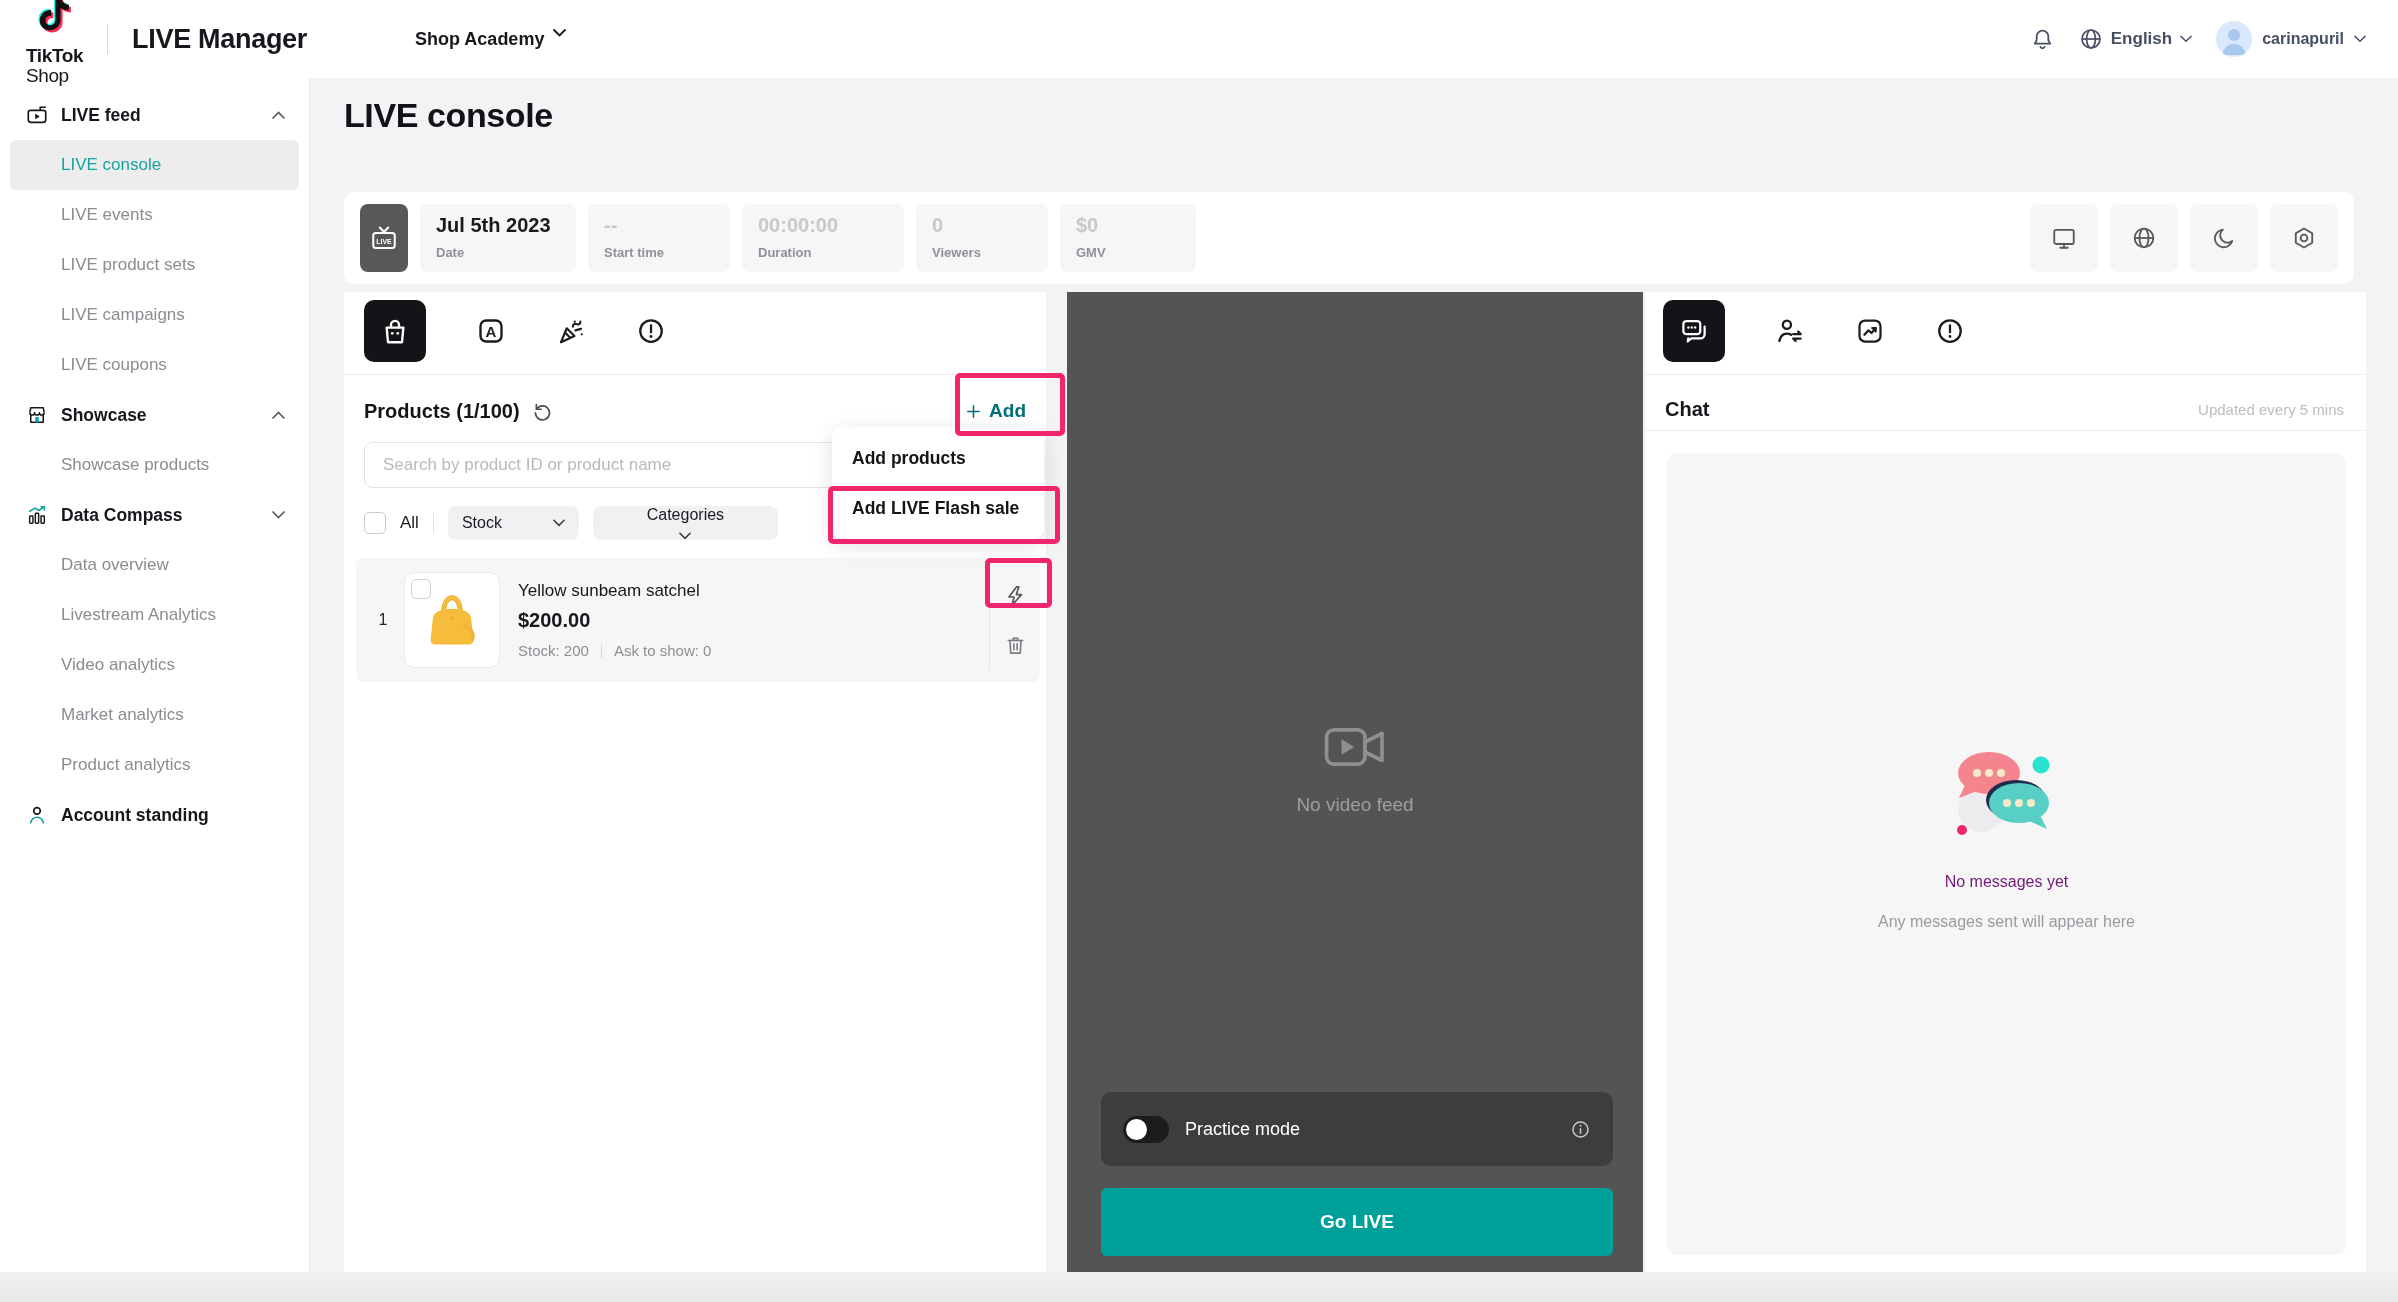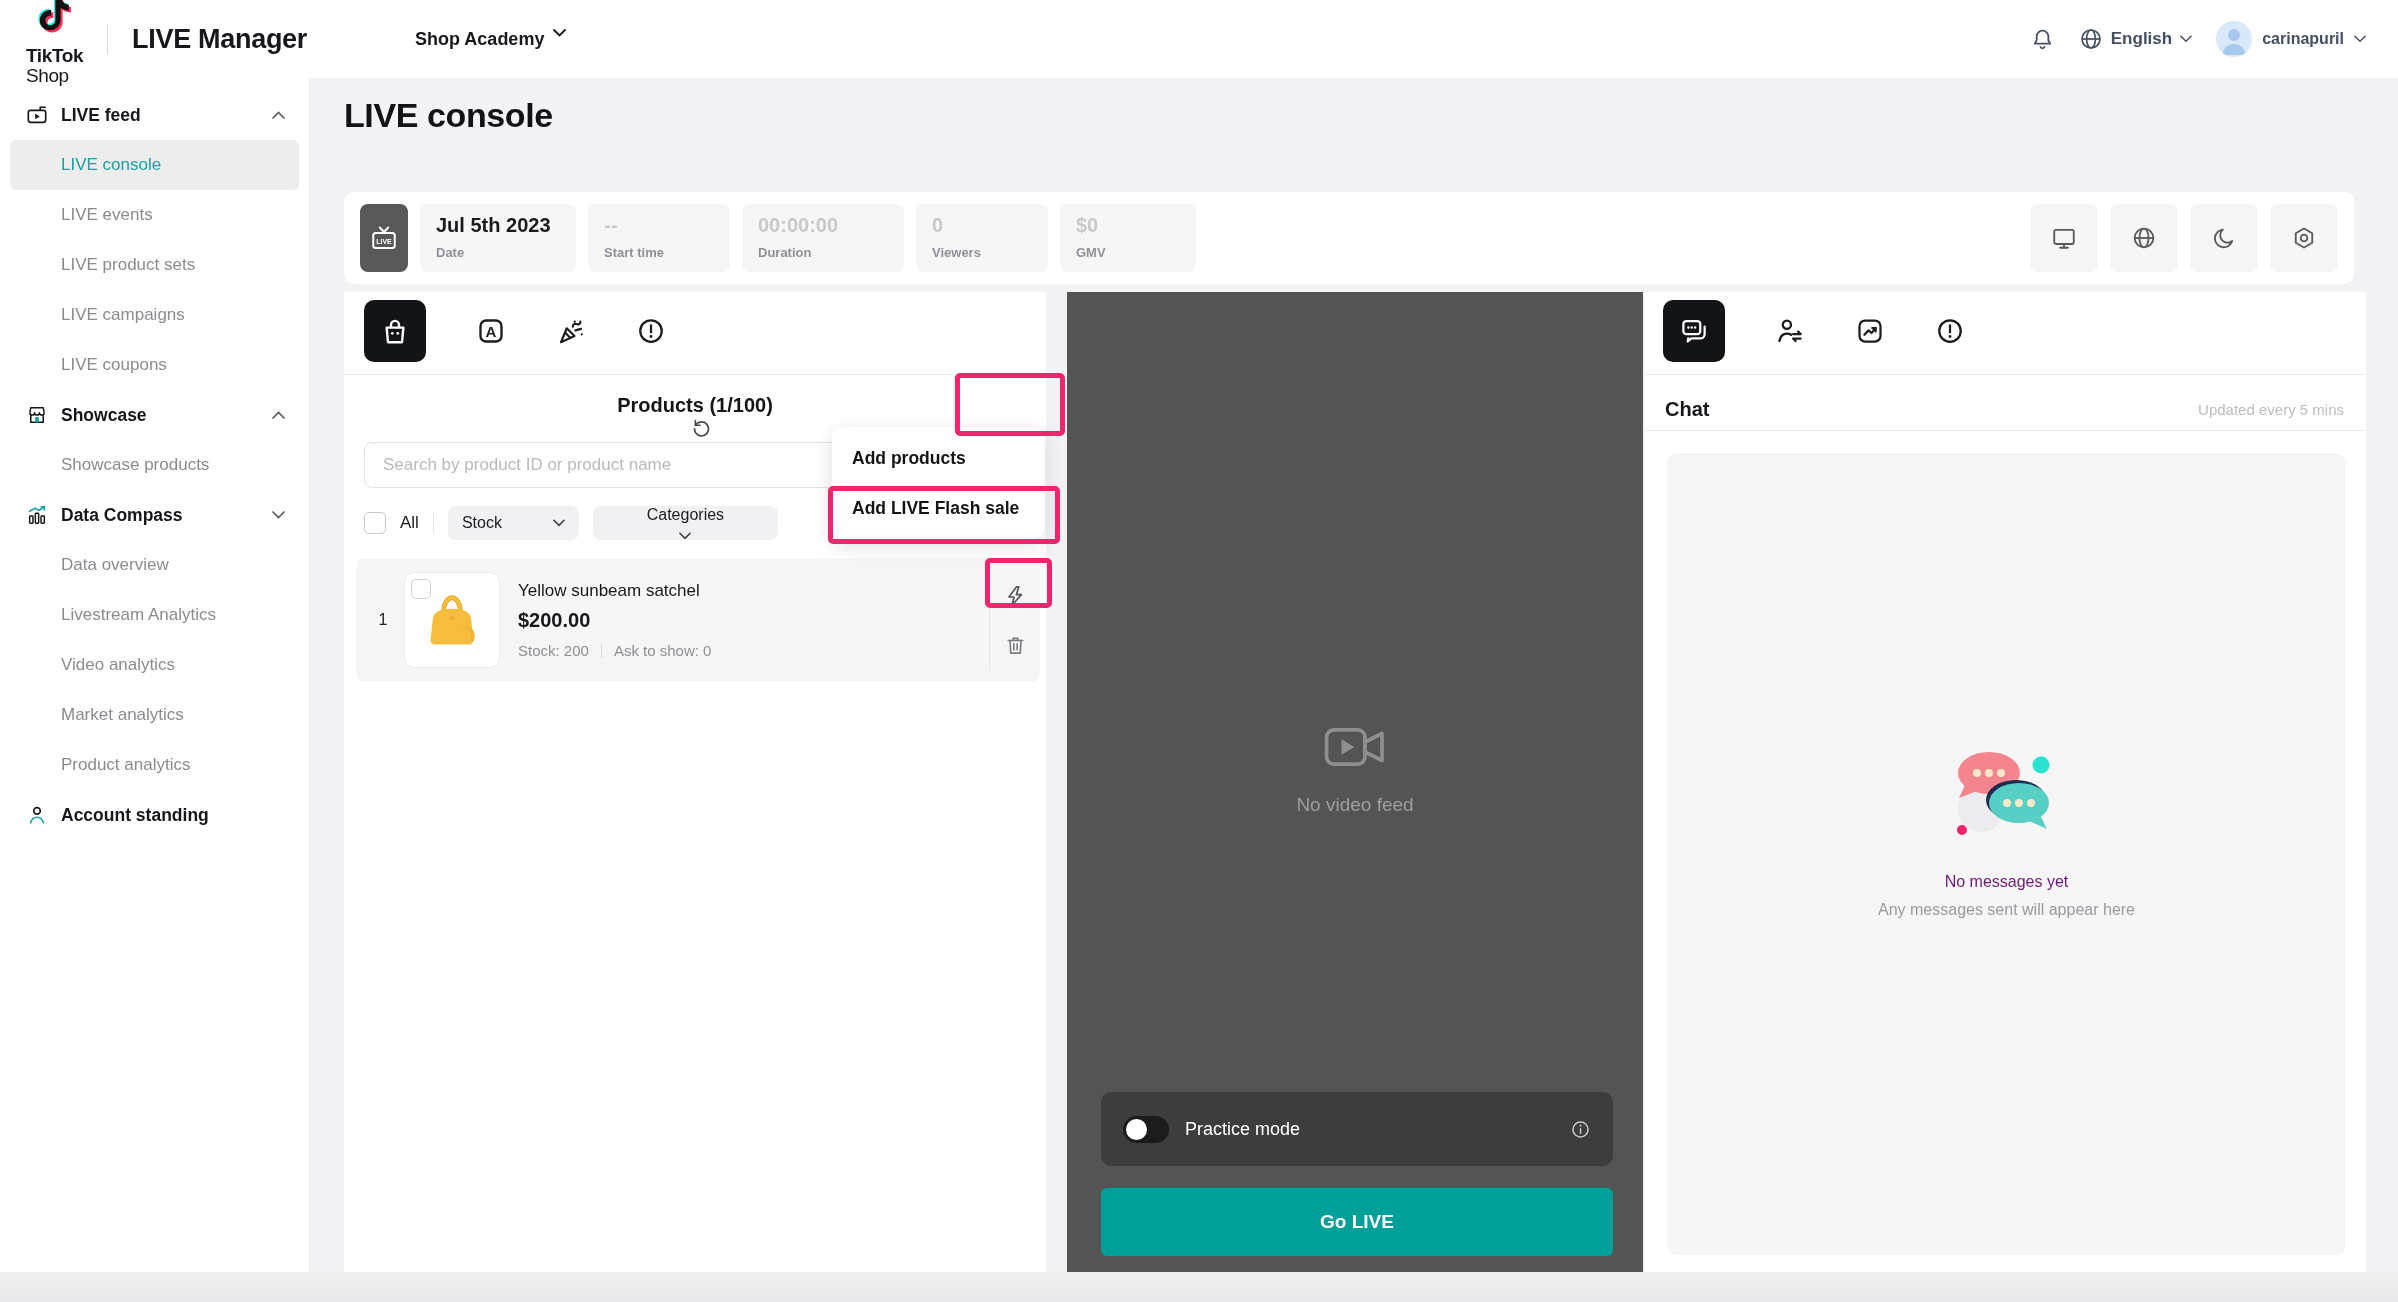--- a/index.html
+++ b/index.html
@@ -63,21 +63,21 @@
   .panel-chat  { left:1645px; width:721px; background:#fff; }
 
   .tabstrip { position:absolute; top:8px; left:20px; display:flex; align-items:center; gap:50px; height:62px; }
   .tab-active { width:62px; height:62px; background:#131417; border-radius:10px; color:#fff;
                 display:flex; align-items:center; justify-content:center; cursor:pointer; }
   .tab-plain { color:#1b1c20; display:flex; align-items:center; justify-content:center; cursor:pointer; }
   .strip-divider { position:absolute; top:82px; left:0; right:0; height:1px; background:#ededef; }
 
   
   .prod-header { position:absolute; top:102px; left:20px; right:20px; height:34px;
-                 display:flex; align-items:center;flex-direction:column; }
+                 display:flex; align-items:center; }
   .prod-title { font-size:20px; font-weight:700; color:#141519; }
   .refresh { margin-left:12px; color:#4a4a50; cursor:pointer; display:flex; }
   .add-btn { margin-left:auto; display:flex; align-items:center; gap:7px; color:#00717b;
              font-size:19px; font-weight:600; cursor:pointer; }
   .search-box { position:absolute; top:150px; left:20px; right:20px; height:46px; }
   .search-box input { width:100%; height:100%; border:1px solid #e3e3e6; border-radius:8px;
                       padding:0 18px; font-size:17px; font-family:inherit; color:#b91c1c; outline:none; }
   .search-box input::placeholder { color:#b9b9bf; }
   .filters { position:absolute; top:214px; left:20px; height:34px; display:flex; align-items:center; gap:14px; }
   .checkbox { width:22px; height:22px; border:1.5px solid #c9c9cf; border-radius:5px; background:#fff; cursor:pointer; }
@@ -135,21 +135,21 @@
   
   .chat-head { position:absolute; top:96px; left:20px; right:22px; height:42px;
                display:flex; align-items:center; justify-content:space-between; }
   .chat-title { font-size:20px; font-weight:700; }
   .chat-updated { font-size:15px; color:#bcbcc2; }
   .chat-divider { position:absolute; top:138px; left:0; right:0; height:1px; background:#ededef; }
   .chat-body { position:absolute; top:161px; left:22px; right:20px; bottom:17px; background:#f6f6f7;
                border-radius:10px; display:flex; flex-direction:column; align-items:center; }
   .chat-empty { margin-top:290px; display:flex; flex-direction:column; align-items:center; }
   .chat-empty-title { font-size:16px; font-weight:400; color:#701a75; margin-top:26px; }
-  .chat-empty-sub { font-size:16px; color:#9a9aa1; margin-top:10px; }
+  .chat-empty-sub { font-size:16px; color:#9a9aa1; margin-top:22px; }
 
   .bottom-strip { position:absolute; left:0; bottom:0; width:100%; height:30px;
                   background:linear-gradient(#f0f0f1,#e8e8ea); z-index:25; }
 </style>
 </head>
 <body>
 
 <div id="app">
 
   <div class="topbar">

